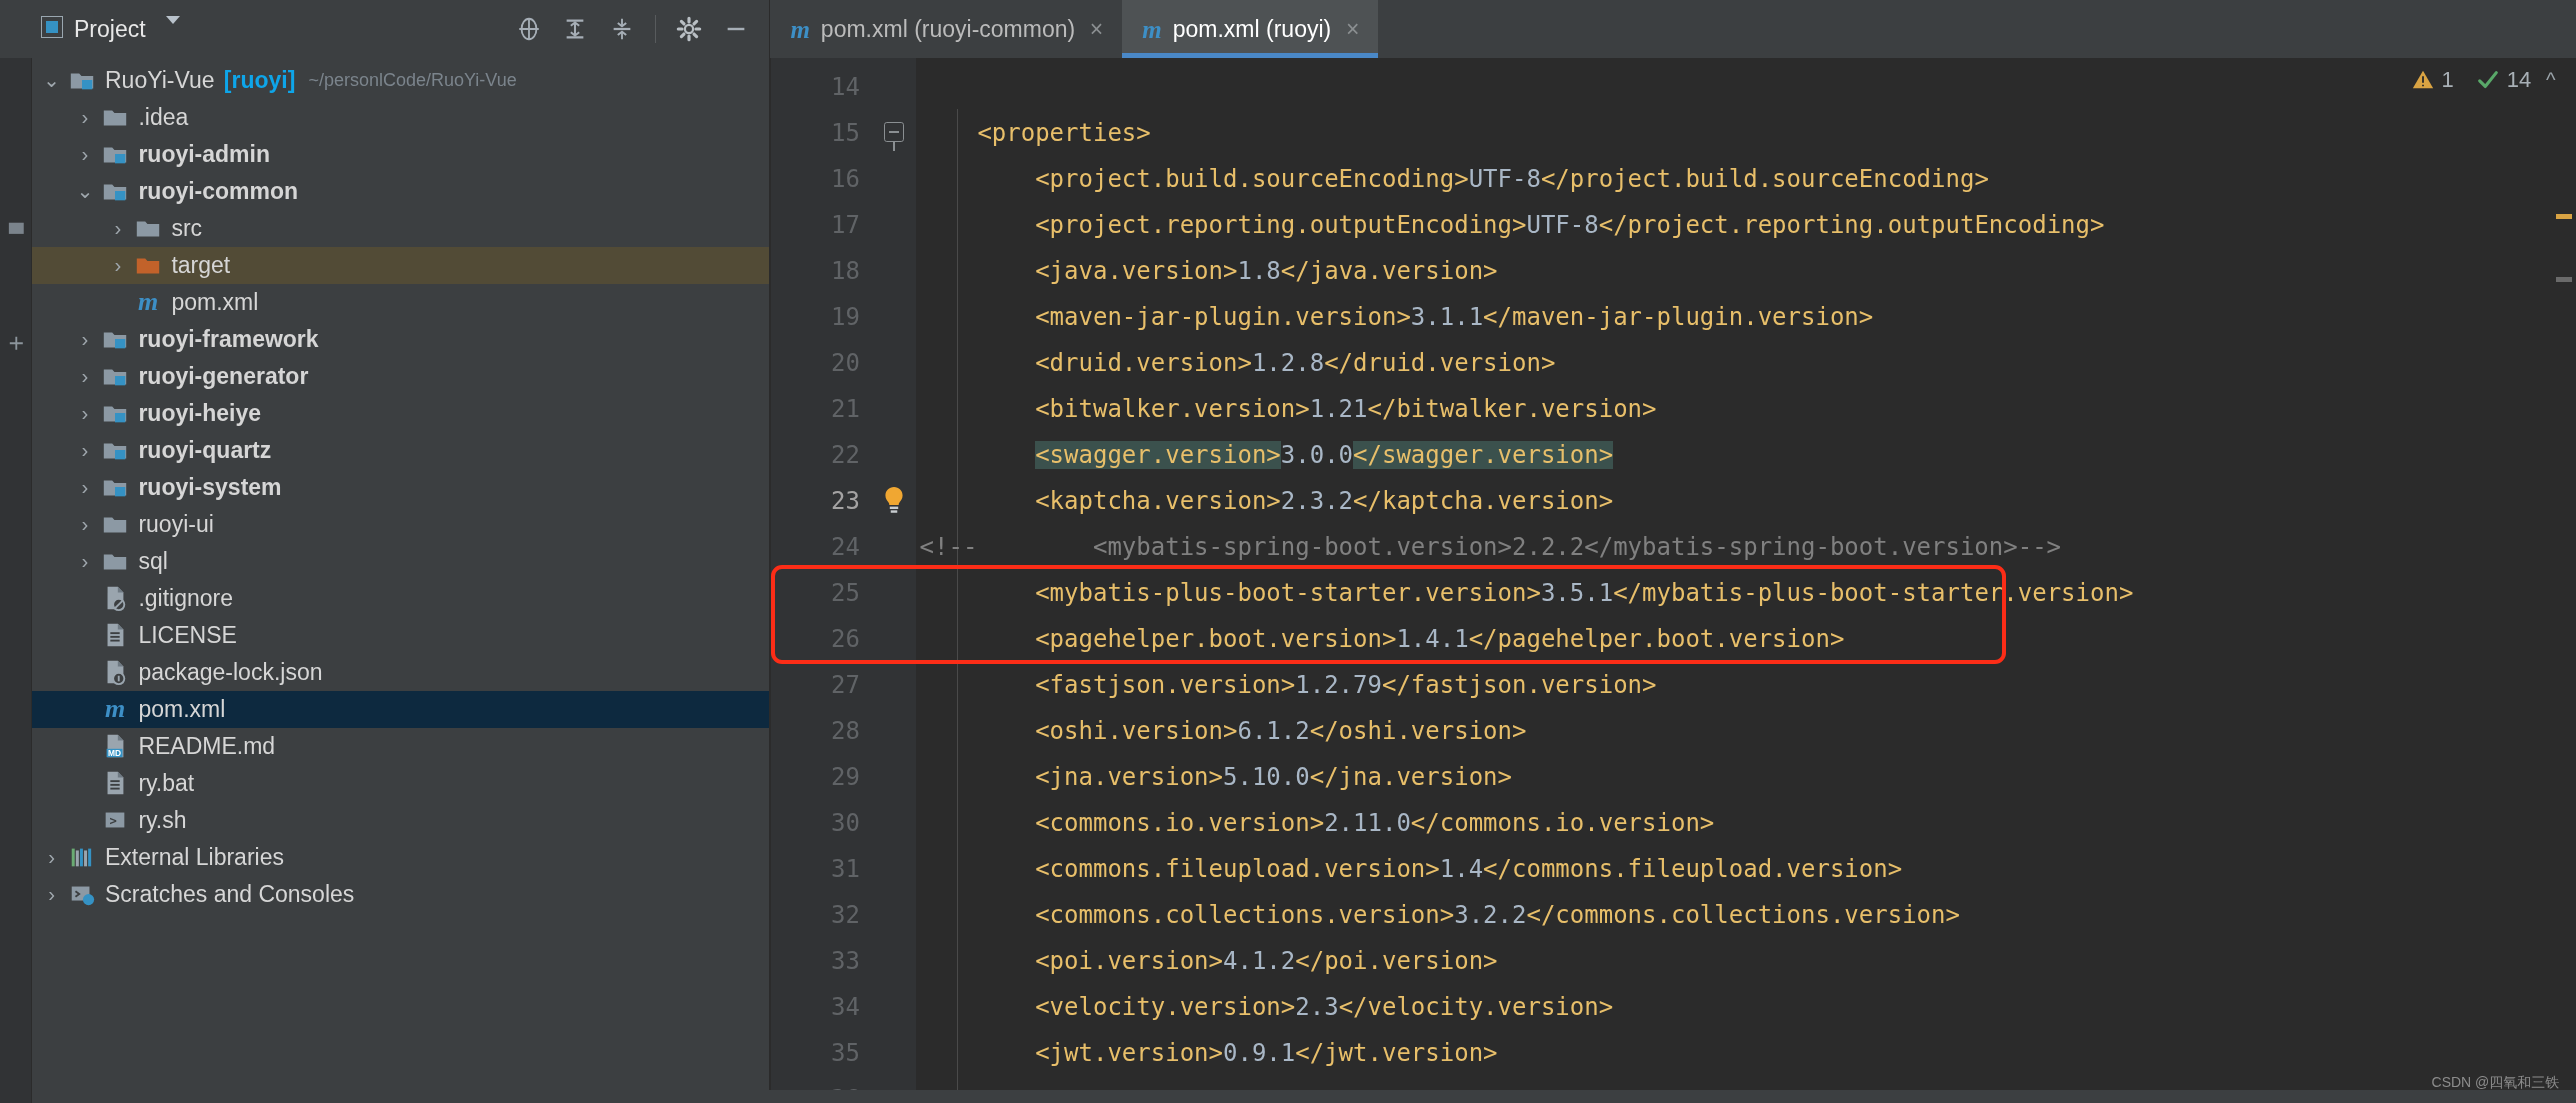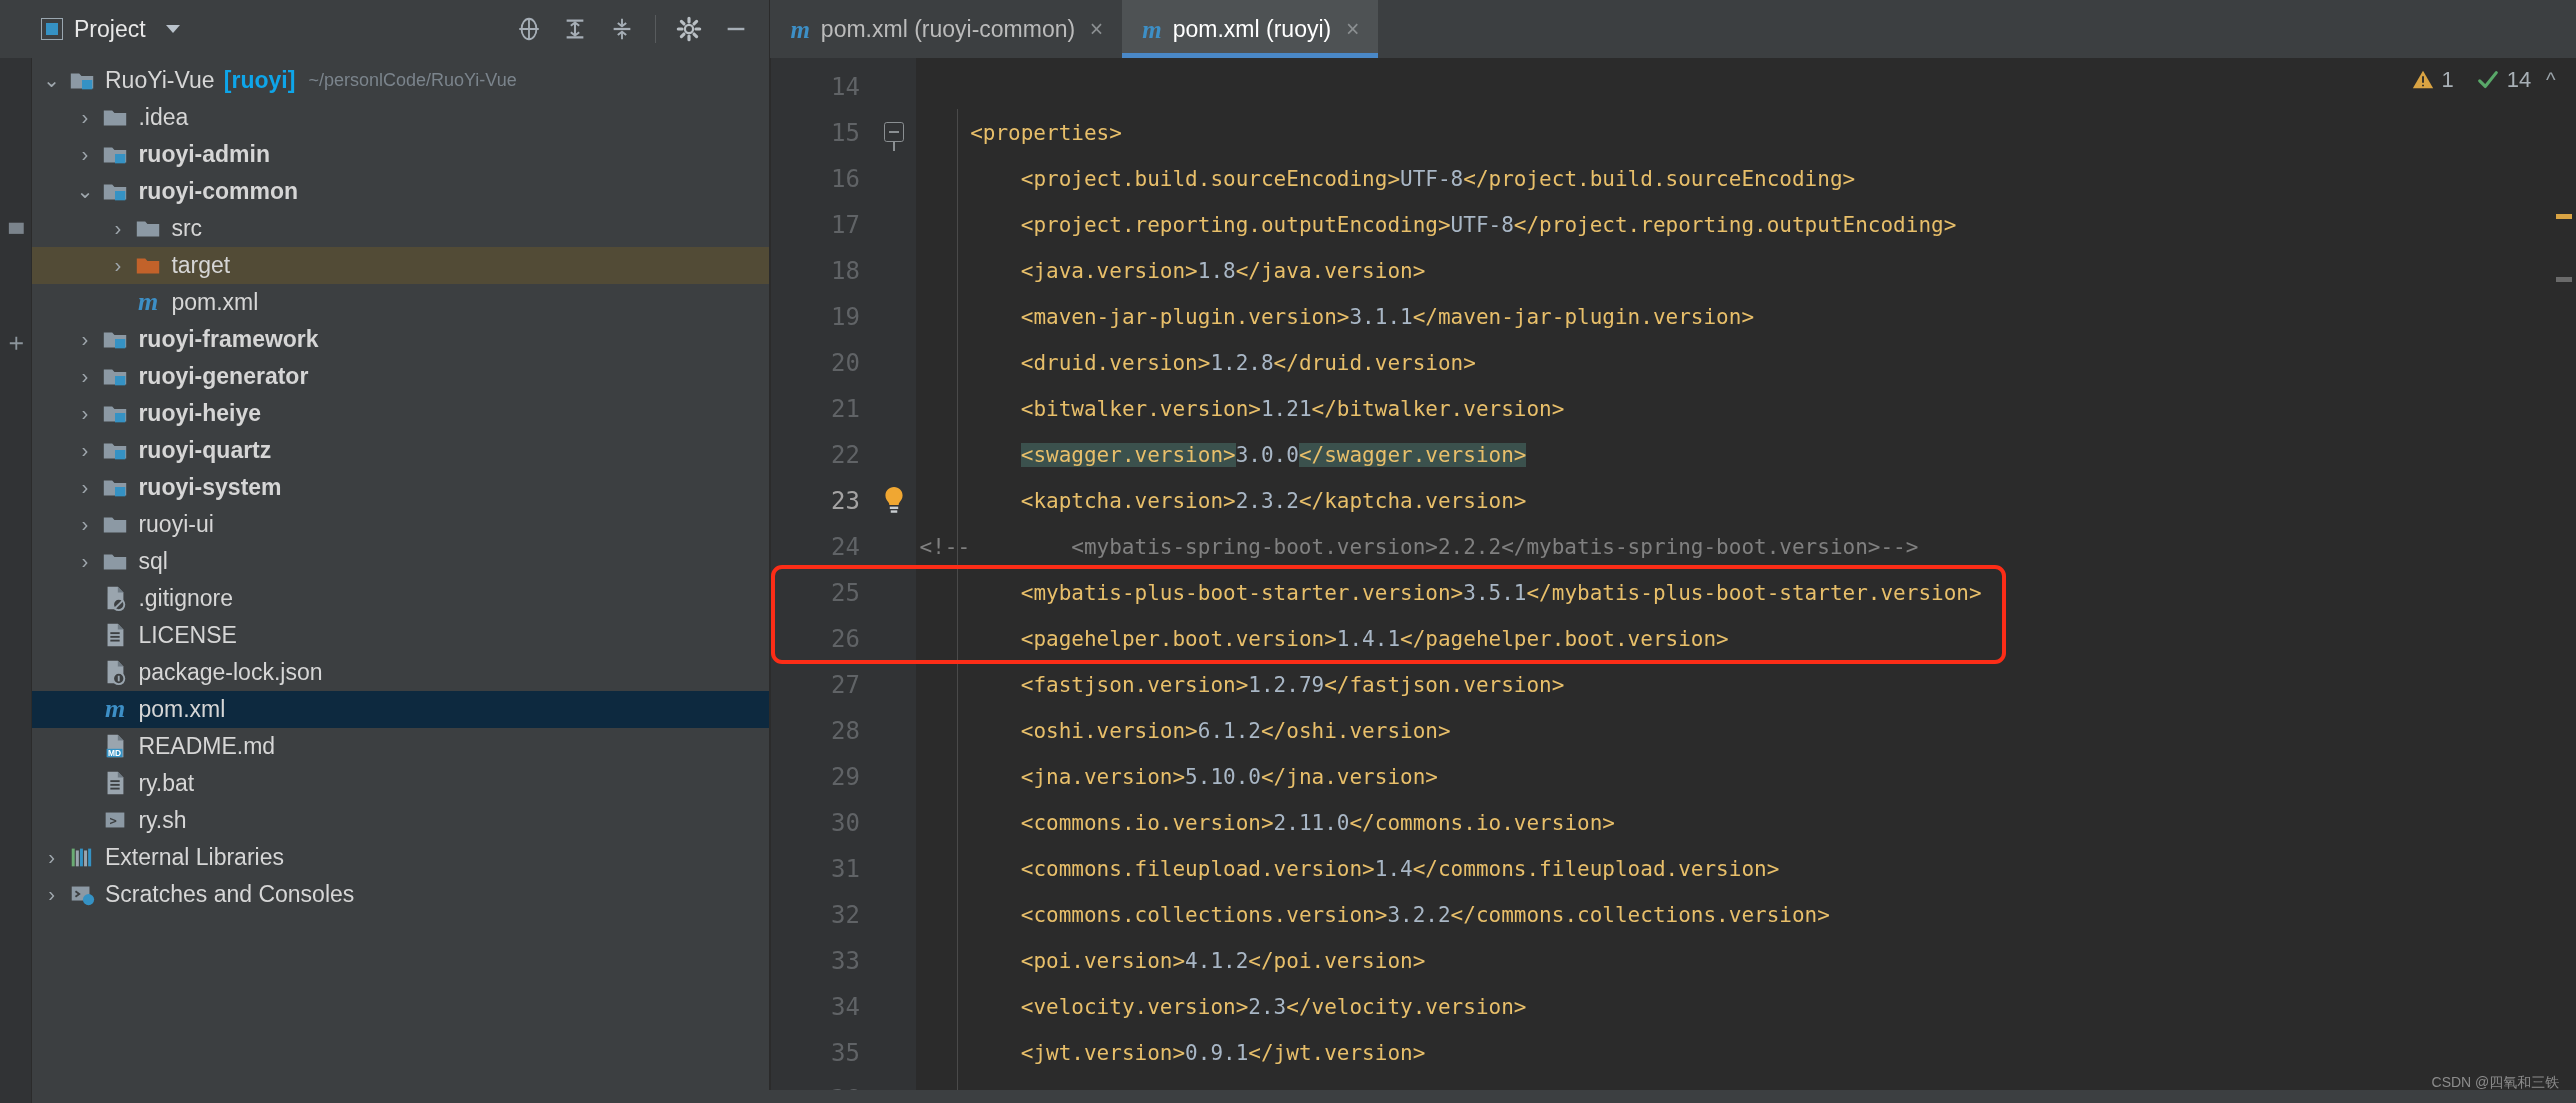--- a/index.html
+++ b/index.html
@@ -23,21 +23,21 @@
   .stripe-icon {
     position: absolute; left: 6.5px; width: 18.6px; height: 18.6px;
   }
 
   
   .proj-header {
     width: 769px; min-width: 769px; height: 58px;
     background: #3c3f41; display: flex; align-items: center;
     padding-left: 41px; position: relative; z-index: 6;
   }
-  .proj-title-wrap { display: flex; align-items: center; gap: 11px; }
+  .proj-title-wrap { display: flex; align-items: flex-start; gap: 11px; }
   .proj-sq {
     width: 22px; height: 22px; border: 1.9px solid #9aa7b0; position: relative;
     display:flex; align-items:center; justify-content:center;
   }
   .proj-sq i { display:block; width: 12px; height: 12px; background: #3592c4; }
   .proj-title { color: #e8e8e8; font-size: 23px; }
   .caret-dn {
     width: 0; height: 0; border-left: 7.4px solid transparent;
     border-right: 7.4px solid transparent; border-top: 8.4px solid #b9c2cb;
     margin-left: 9.3px;
@@ -132,21 +132,21 @@
   }
   .fold-mark .pin {
     position: absolute; left: 50%; top: 18.6px; margin-left: -0.9px;
     width: 1.9px; height: 9.3px; background: #8a8f92;
   }
   .bulb {
     position: absolute; left: 7.4px; width: 28px; height: 32px;
   }
   .code-area {
     flex: 1; position: relative; background: #2b2b2b;
-    font-family: "DejaVu Sans Mono", monospace; font-size: 21px;
+    font-family: "DejaVu Sans Mono", monospace; font-size: 24px;
     padding-top: 5.6px; overflow: hidden;
   }
   .cl {
     height: 46px; line-height: 46px; white-space: pre;
     padding-left: 3.7px; position: relative;
   }
   .tag { color: #e8bf6a; }
   .txt { color: #a9b7c6; }
   .cmt { color: #808080; }
   .hl-match { background: #3b514d; }

